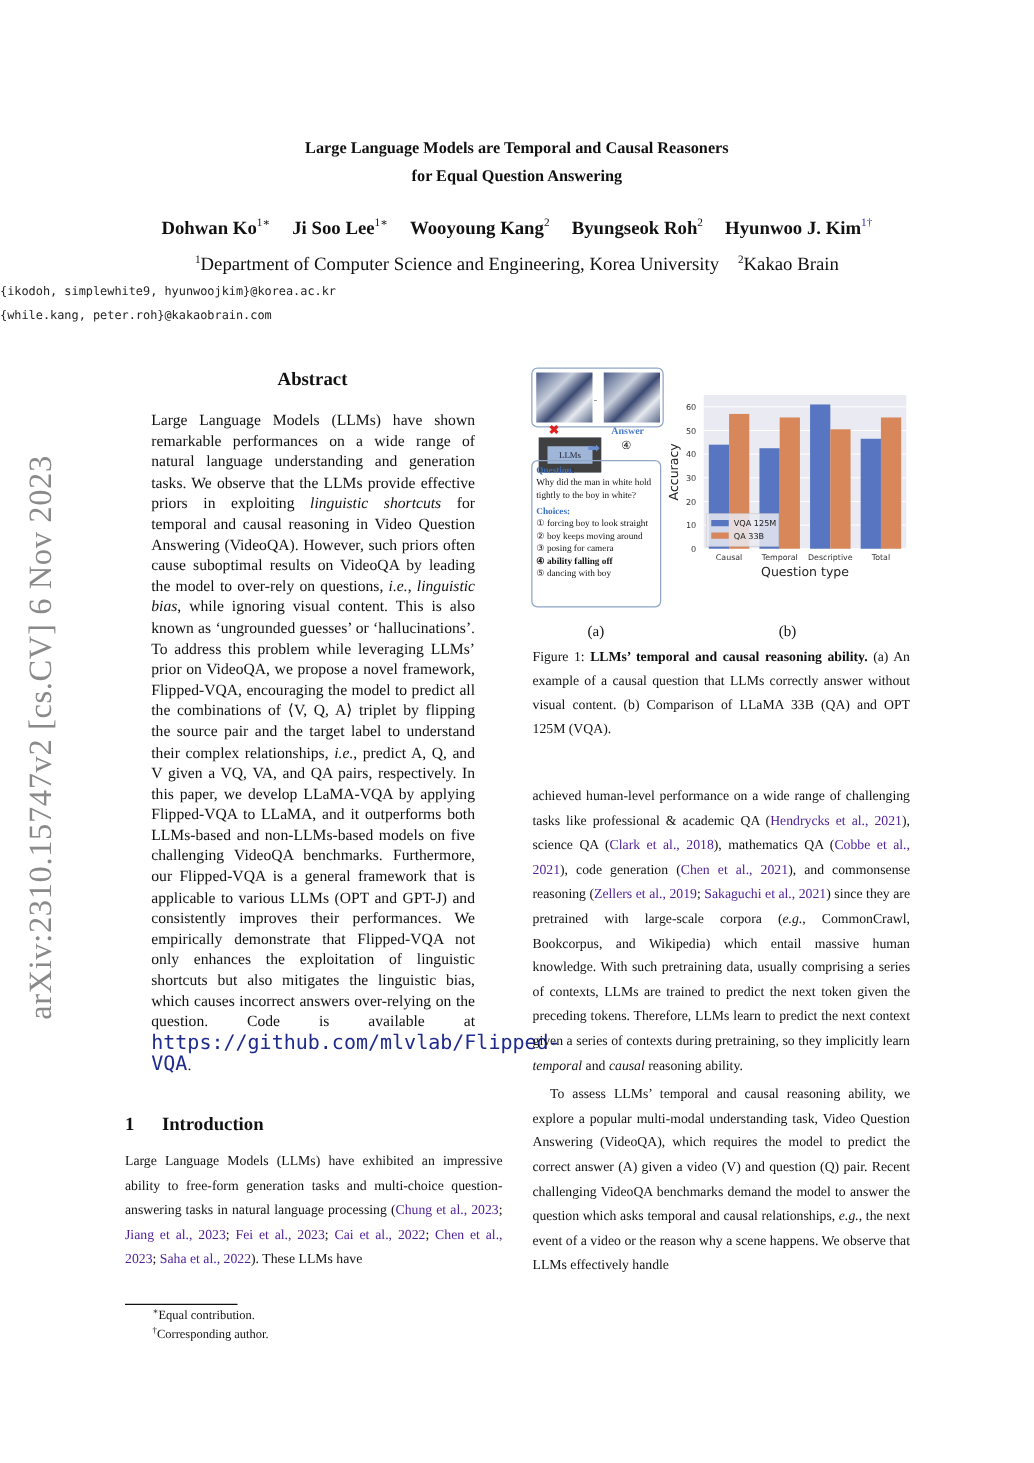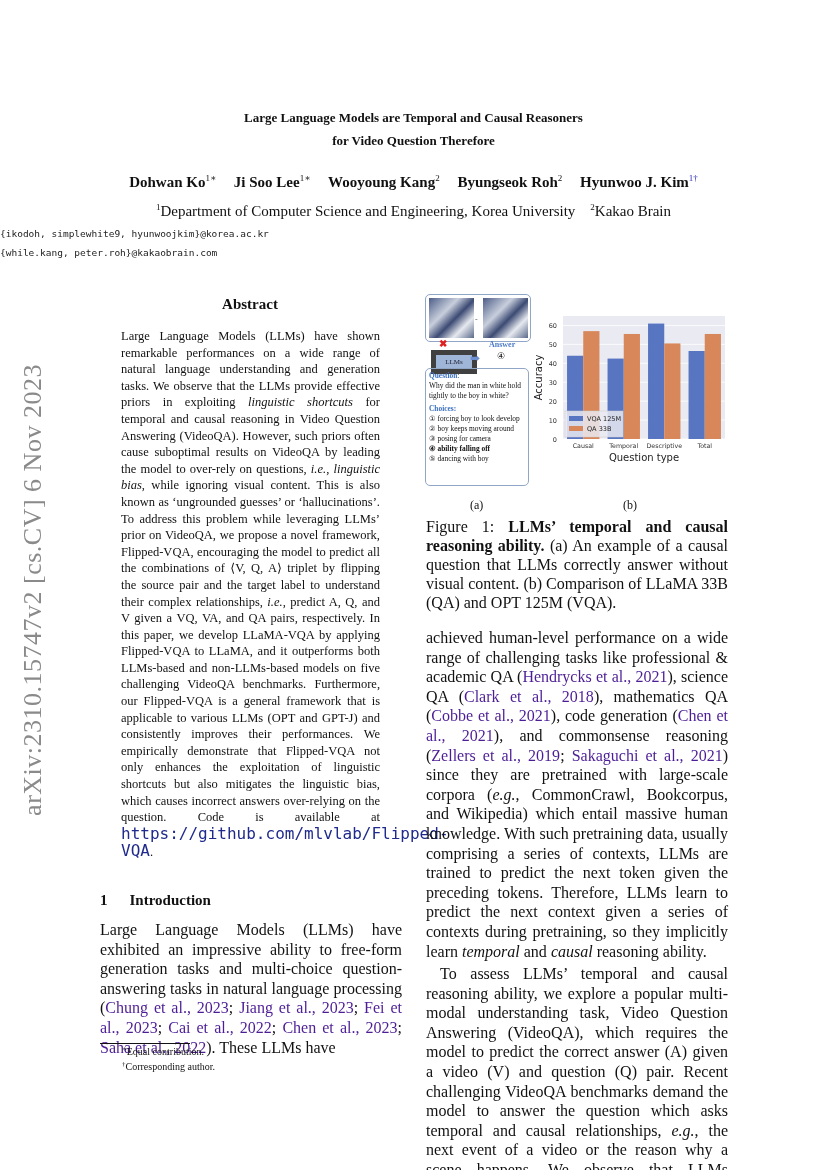--- a/index.html
+++ b/index.html
@@ -12,21 +12,21 @@
            font-weight: bold; font-size: 13px; line-height: 23px; }
   .authors { position: absolute; left: 0; width: 827px; top: 173px; text-align: center;
              font-weight: bold; font-size: 15px; }
   .authors .a { margin: 8px 7px; }
   .authors sup { font-weight: normal; font-size: 9px; }
   .authors sup.dag { color: #2b2bb0; }
   .affil { position: absolute; left: 0; width: 827px; top: 202px; text-align: center; font-size: 15px; }
   .affil sup { font-size: 9px; }
   .email { position: absolute; left: 0; width: 827px; text-align: left;
            font-family: "DejaVu Sans Mono", "Liberation Mono", monospace; font-size: 9.5px; color: #222; }
-  .col { position: absolute; font-size: 16px; line-height: 19.6px; text-align: justify; }
+  .col { position: absolute; font-size: 11px; line-height: 19.6px; text-align: justify; }
   .abs-head { position: absolute; left: 100px; width: 300px; top: 296px; text-align: center;
               font-weight: bold; font-size: 15px; }
   .abs-body { left: 121px; width: 259px; top: 328px; font-size: 12.5px; line-height: 16.6px; }
   .link { color: #4c1d95; }
   .mono-link { font-family: "DejaVu Sans Mono", monospace; font-size: 16px; color: #1f2a8c; }
   .sec-head { position: absolute; left: 100px; top: 892px; font-weight: bold; font-size: 15px; }
   .sec-head .num { margin-right: 22px; }
   .intro { left: 100px; width: 302px; top: 920px; }
   .fn-rule { position: absolute; left: 100px; top: 1043px; width: 90px; border-top: 1px solid #111; }
   .fn { position: absolute; left: 122px; font-size: 10px; }
@@ -37,42 +37,42 @@
   
   .fig-a { position: absolute; left: 425px; top: 294px; width: 106px; }
   .photos { border: 1px solid #8fa6c7; border-radius: 5px; height: 46px; position: relative; background: #fff; }
   .photo { position: absolute; top: 3px; width: 45px; height: 40px;
            background: linear-gradient(135deg, #4d5d88 0%, #c8cfdc 35%, #3c4a73 55%, #e6e9ef 75%, #5a6a8a 100%); }
   .photo.p1 { left: 3px; }
   .photo.p2 { left: 57px; }
   .dash { position: absolute; left: 49px; top: 20px; font-size: 8px; color: #666; }
   .xmark { position: absolute; left: 14px; top: 44px; color: #e02020; font-weight: bold; font-size: 10px; }
   .llm-box { position: absolute; left: 6px; top: 56px; width: 36px; height: 14px; background: #9fb6d9;
-             border: 5px solid #404040; font-size: 7px; text-align: center; line-height: 14px; color: #223; }
+             border: 7px solid #404040; font-size: 7px; text-align: center; line-height: 14px; color: #223; }
   .arrow { position: absolute; left: 45px; top: 57px; font-size: 12px; color: #6b8fd0; }
   .ans-label { position: absolute; left: 64px; top: 46px; font-size: 8px; font-weight: bold; color: #4b7bc9; }
   .ans-val { position: absolute; left: 72px; top: 57px; font-size: 9px; }
   .qbox { position: absolute; left: 0; top: 74px; width: 104px; height: 118px; border: 1px solid #8fa6c7;
           border-radius: 5px; font-size: 7.4px; line-height: 10px; padding: 2px 3px; box-sizing: border-box; }
   .qbox .lbl { color: #3a6fc0; font-weight: bold; margin-top: 22px; }
   .qbox .choice.bold { font-weight: bold; }
   .sublabel { position: absolute; font-size: 12px; }
   .chart { position: absolute; left: 530px; top: 306px; }
   .caption { left: 426px; width: 302px; top: 517px; line-height: 19px; }
 </style>
 </head>
 <body>
 
 <div class="arxiv">
     <span>arXiv:2310.15747v2  [cs.CV]  6 Nov 2023</span>
   </div>
 
 <div class="title">
   <div>Large Language Models are Temporal and Causal Reasoners</div>
-  <div>for Video Question Therefore</div>
+  <div>for Equal Question Answering</div>
 </div>
 
 <div class="authors">
   <span class="a"><span>Dohwan Ko</span><sup>1∗</sup></span>
   <span class="a"><span>Ji Soo Lee</span><sup>1∗</sup></span>
   <span class="a"><span>Wooyoung Kang</span><sup>2</sup></span>
   <span class="a"><span>Byungseok Roh</span><sup>2</sup></span>
   <span class="a"><span>Hyunwoo J. Kim</span><sup class="dag">1†</sup></span>
 </div>
 
@@ -101,21 +101,21 @@
   </div>
   <div class="xmark">✖</div>
   <div class="llm-box">LLMs</div>
   <div class="arrow">➡</div>
   <div class="ans-label">Answer</div>
   <div class="ans-val">④</div>
   <div class="qbox">
     <div><span class="lbl">Question</span>:</div>
     <div>Why did the man in white hold tightly to the boy in white?</div>
     <div class="lbl" style="margin-top:3px">Choices:</div>
-    <div class="choice"><span>①</span> <span>forcing boy to look develop</span></div>
+    <div class="choice"><span>①</span> <span>forcing boy to look straight</span></div>
     <div class="choice"><span>②</span> <span>boy keeps moving around</span></div>
     <div class="choice"><span>③</span> <span>posing for camera</span></div>
     <div class="choice bold"><span>④</span> <span>ability falling off</span></div>
     <div class="choice"><span>⑤</span> <span>dancing with boy</span></div>
   </div>
 </div>
 <div class="sublabel" style="left:470px; top:498px">(a)</div>
 
 <svg class="chart" id="chart" width="200" height="160">
     <rect x="33" y="10" width="162" height="123" fill="#eaeaf2"></rect>

